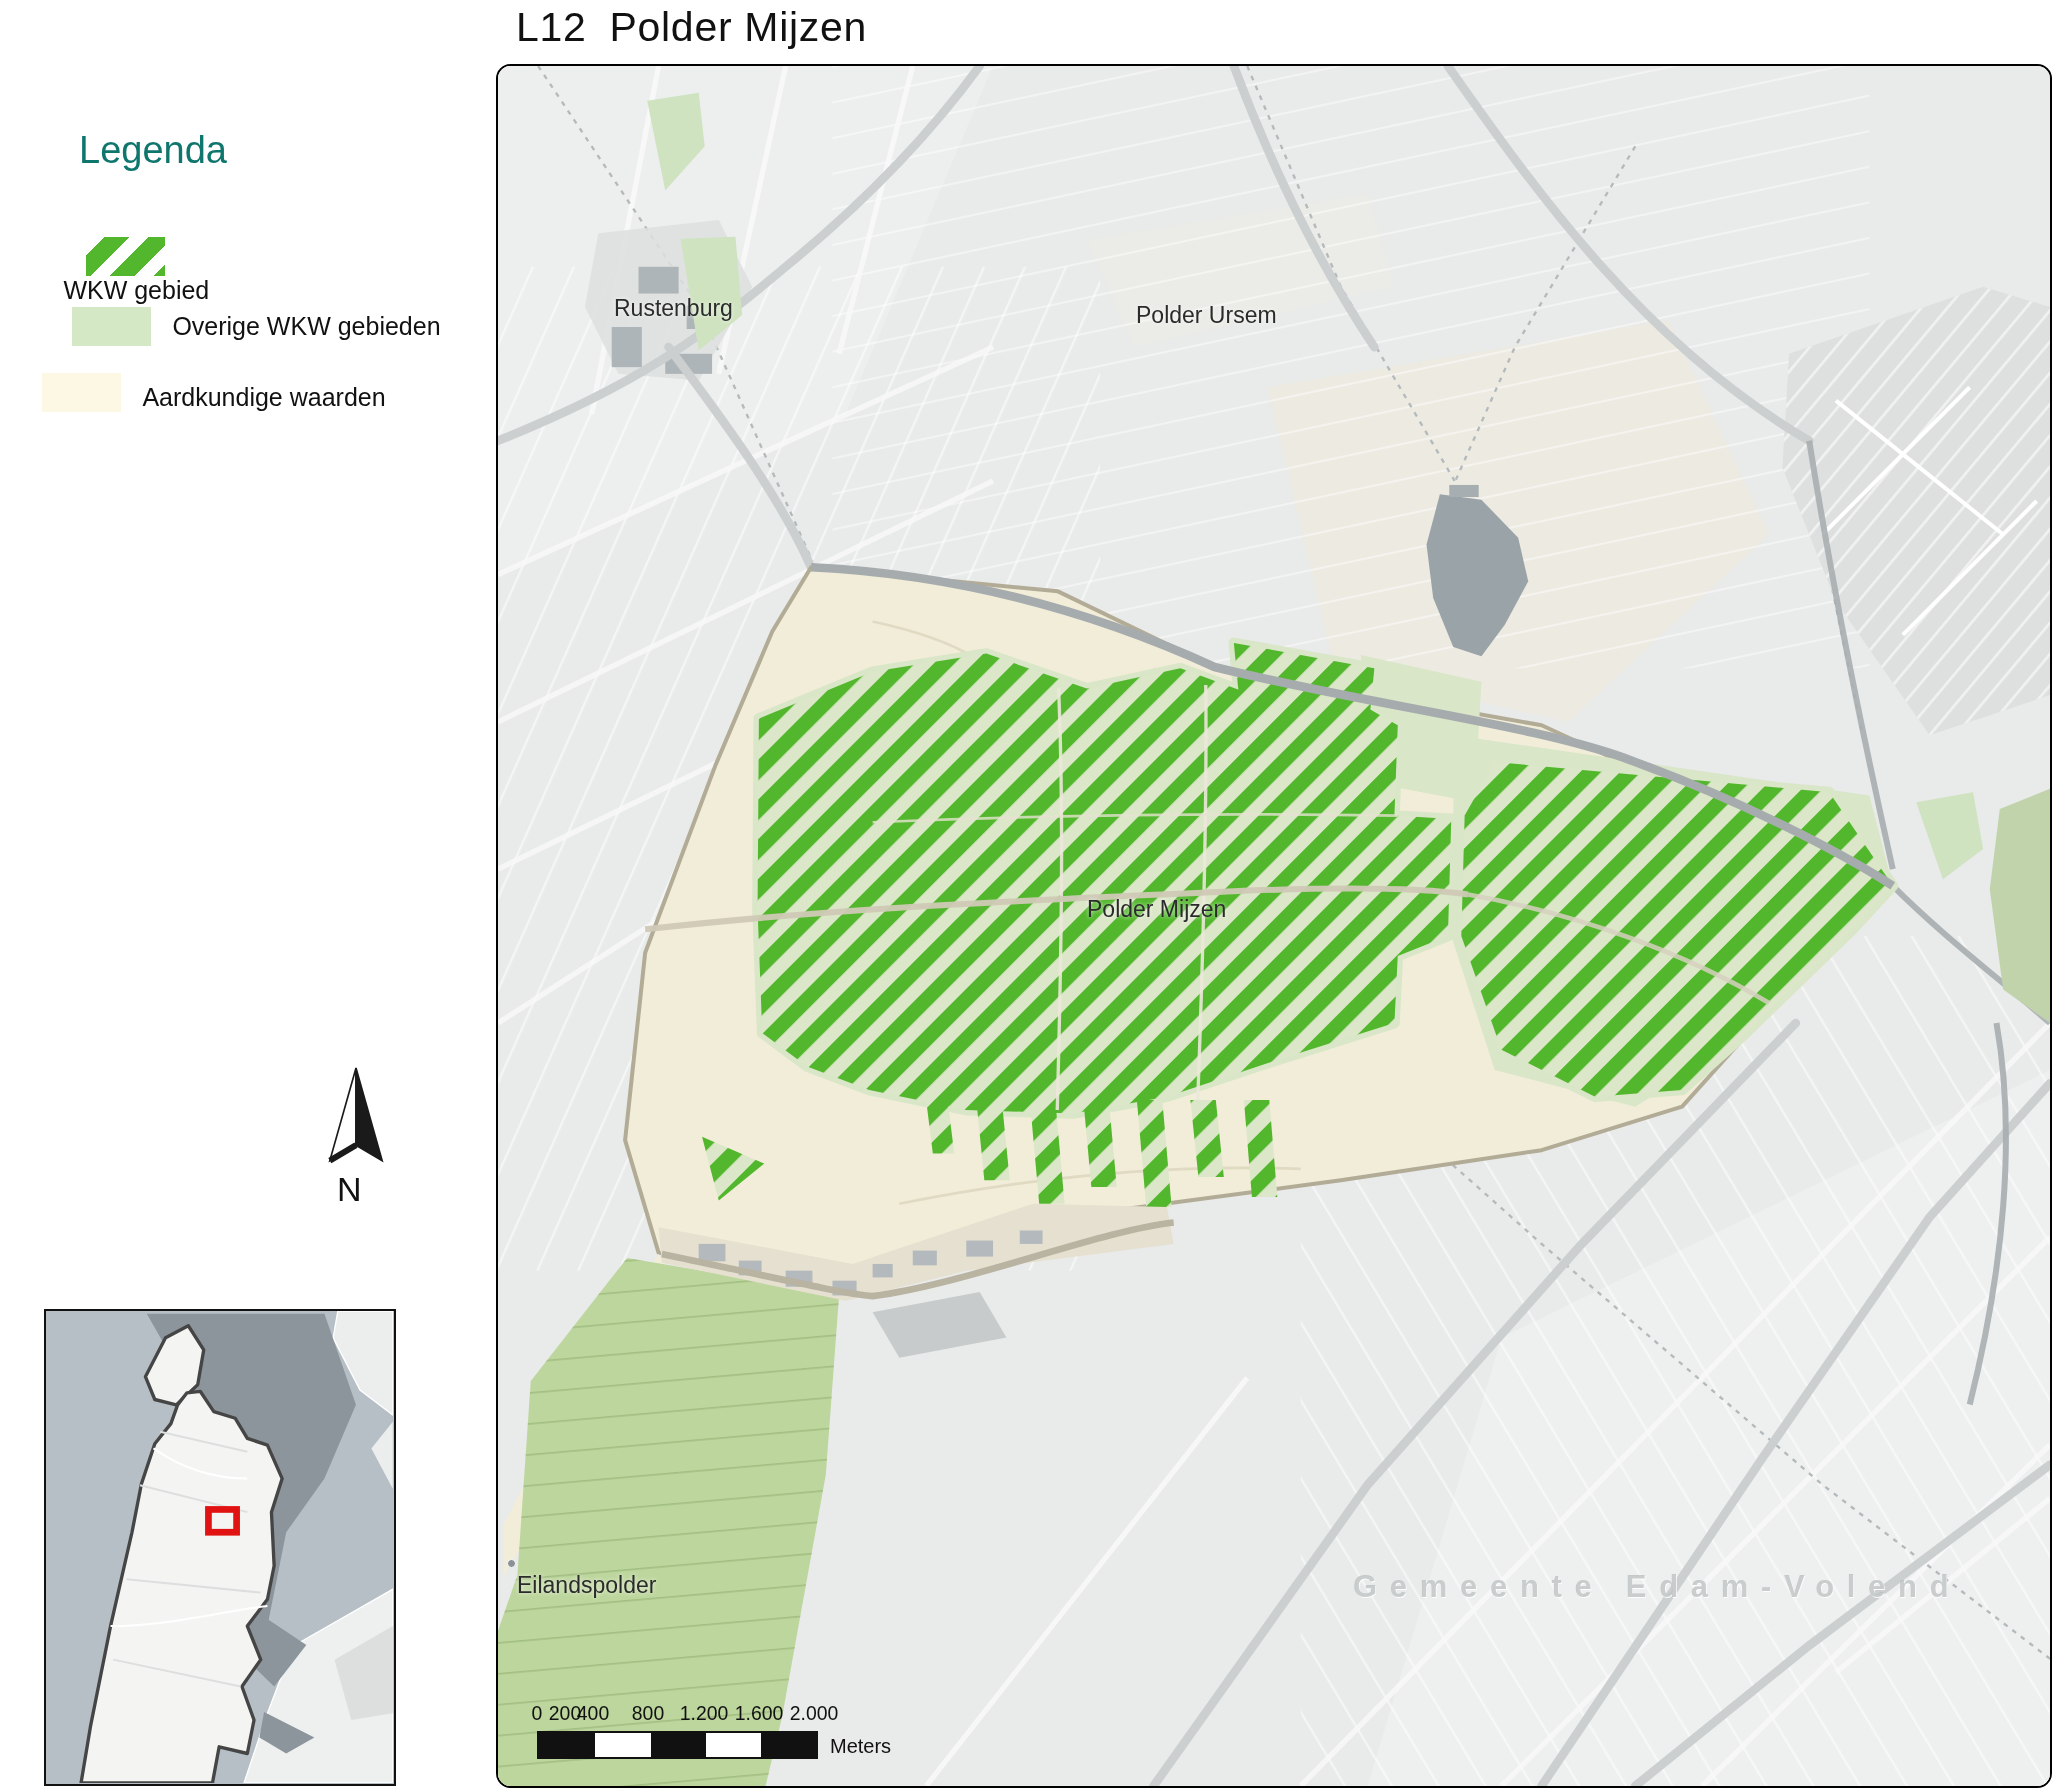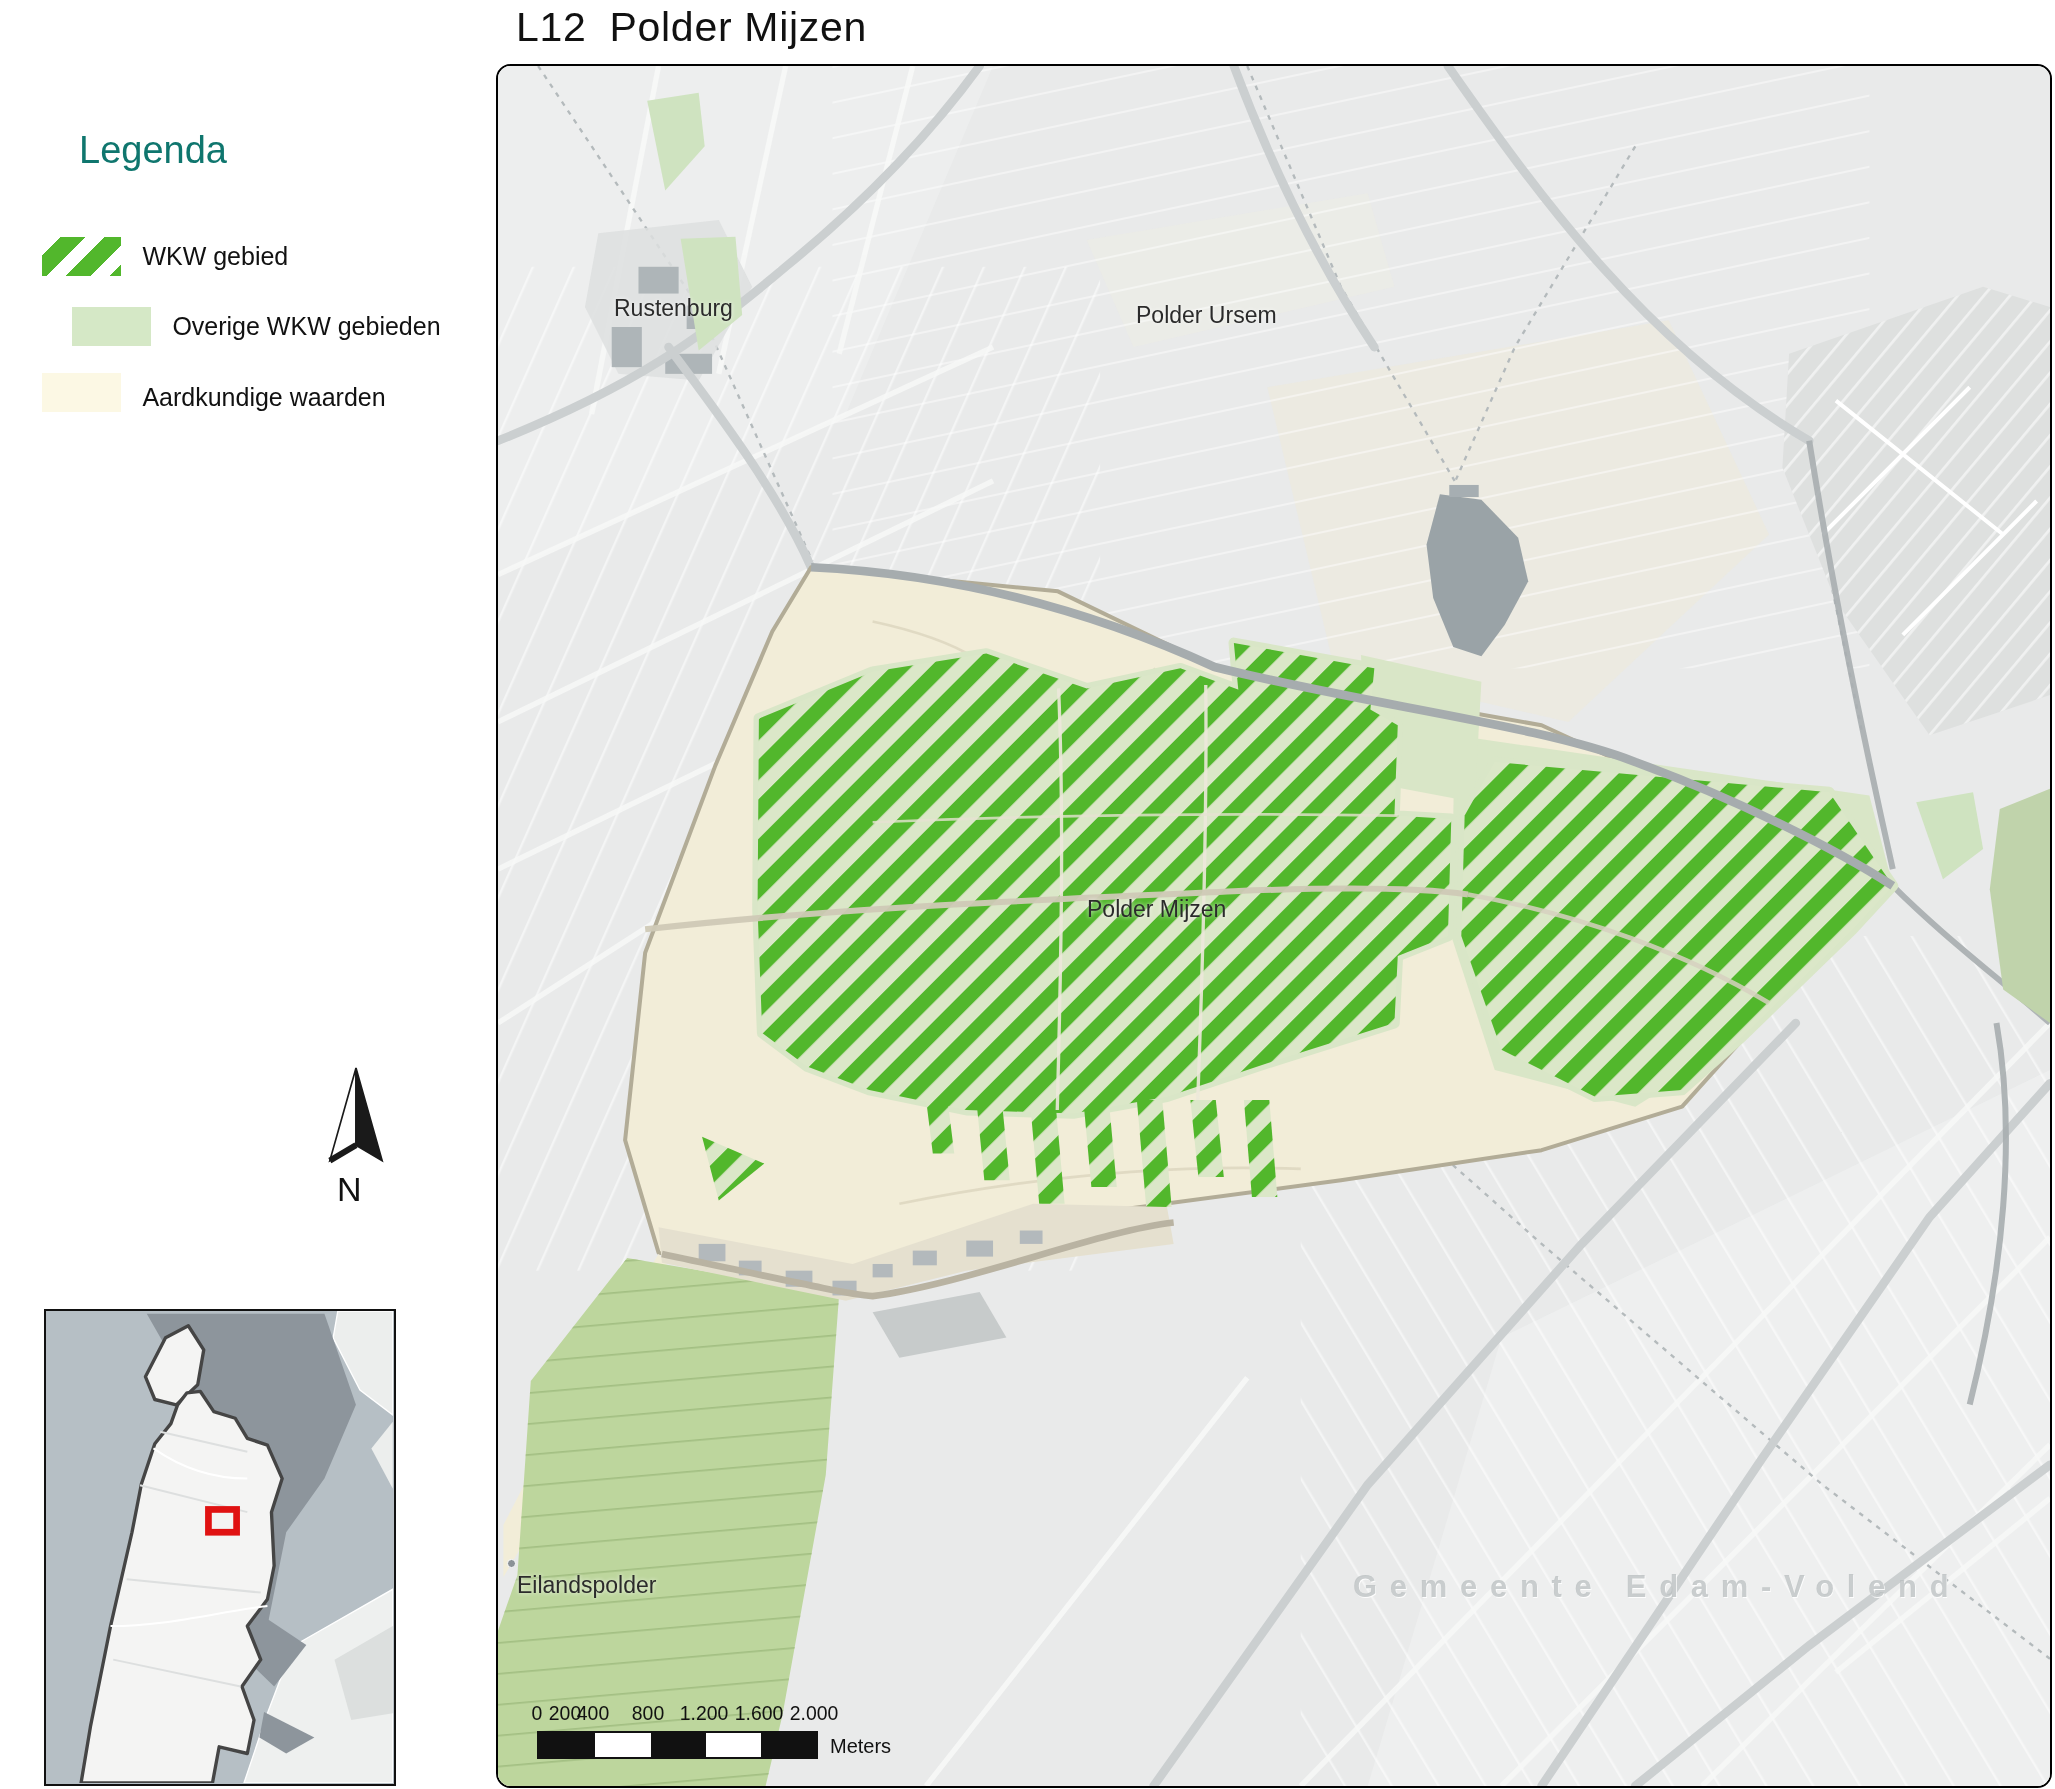--- a/index.html
+++ b/index.html
@@ -55,21 +55,21 @@
 </style>
 </head>
 <body>
 
 <div class="abs" id="page-title">
   <span class="code">L12</span><span>Polder Mijzen</span>
 </div>
 
 <div class="abs" id="legend-title">Legenda</div>
 
-<div class="legend-item" style="top:237px;">
+<div class="legend-item" style="top:237px;flex-direction:column;">
   <div class="legend-swatch sw-hatch"></div>
   <div class="legend-label">WKW gebied</div>
 </div>
 <div class="legend-item" style="top:307px;padding-left:30px;">
   <div class="legend-swatch sw-overige"></div>
   <div class="legend-label">Overige WKW gebieden</div>
 </div>
 <div class="legend-item" style="top:373px;align-items:flex-end;">
   <div class="legend-swatch sw-aard"></div>
   <div class="legend-label">Aardkundige waarden</div>

